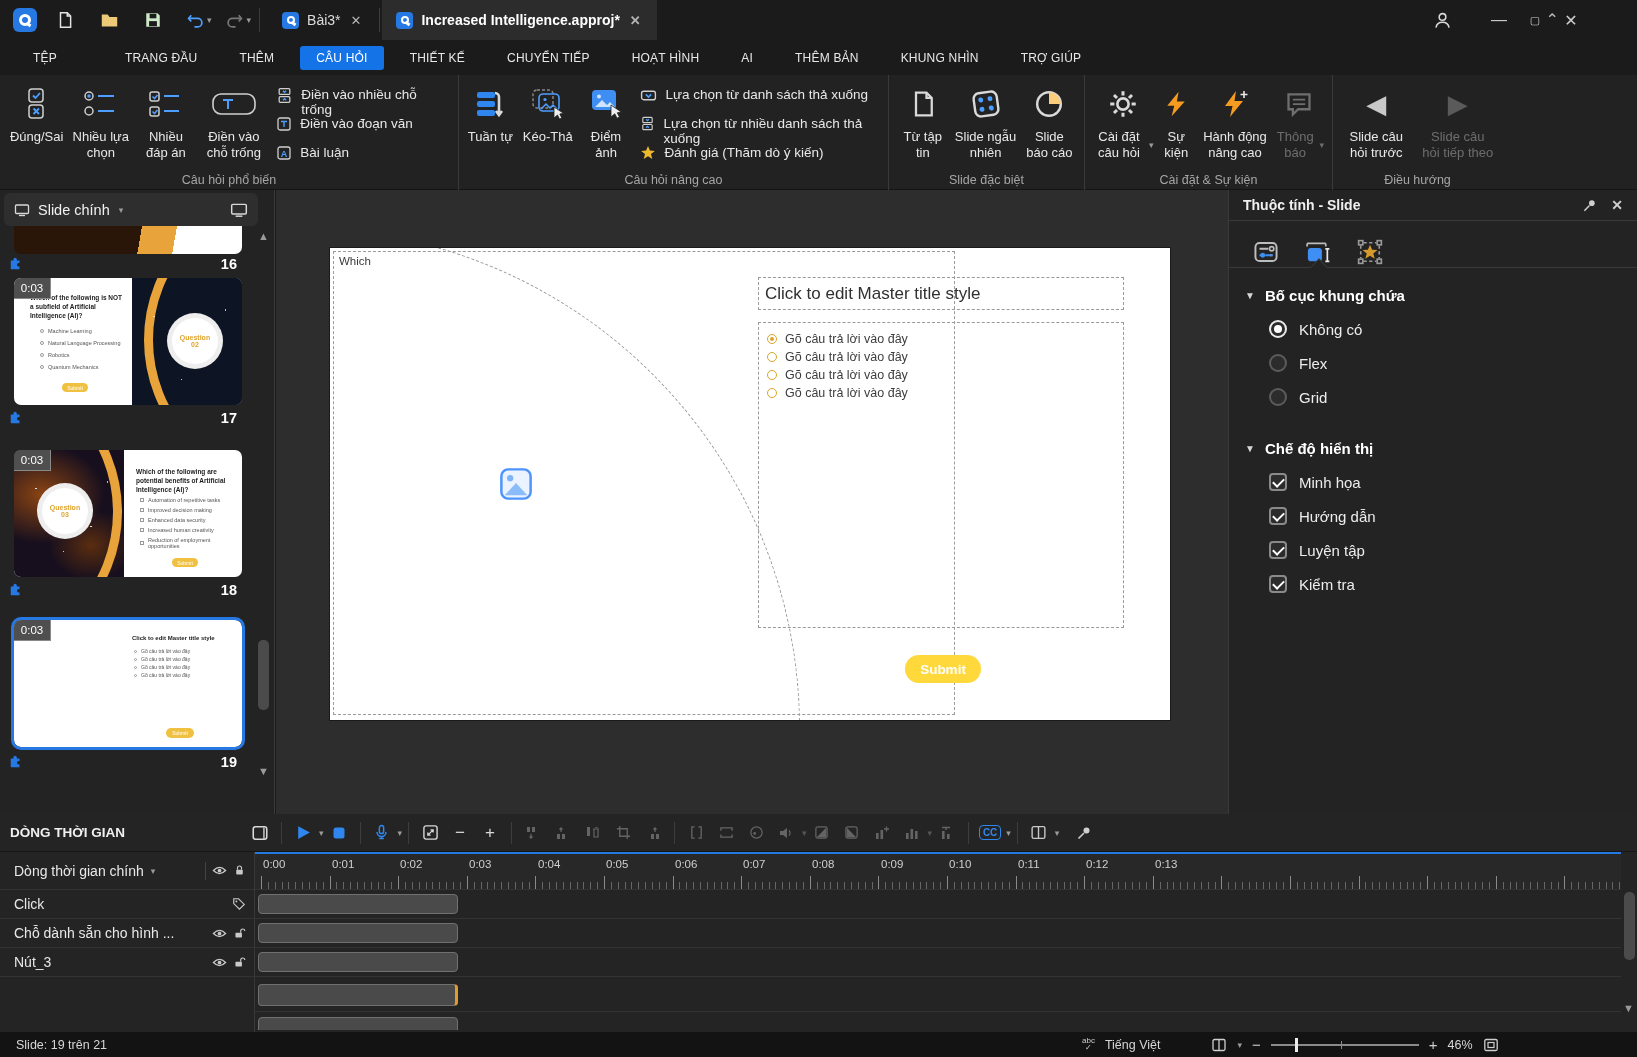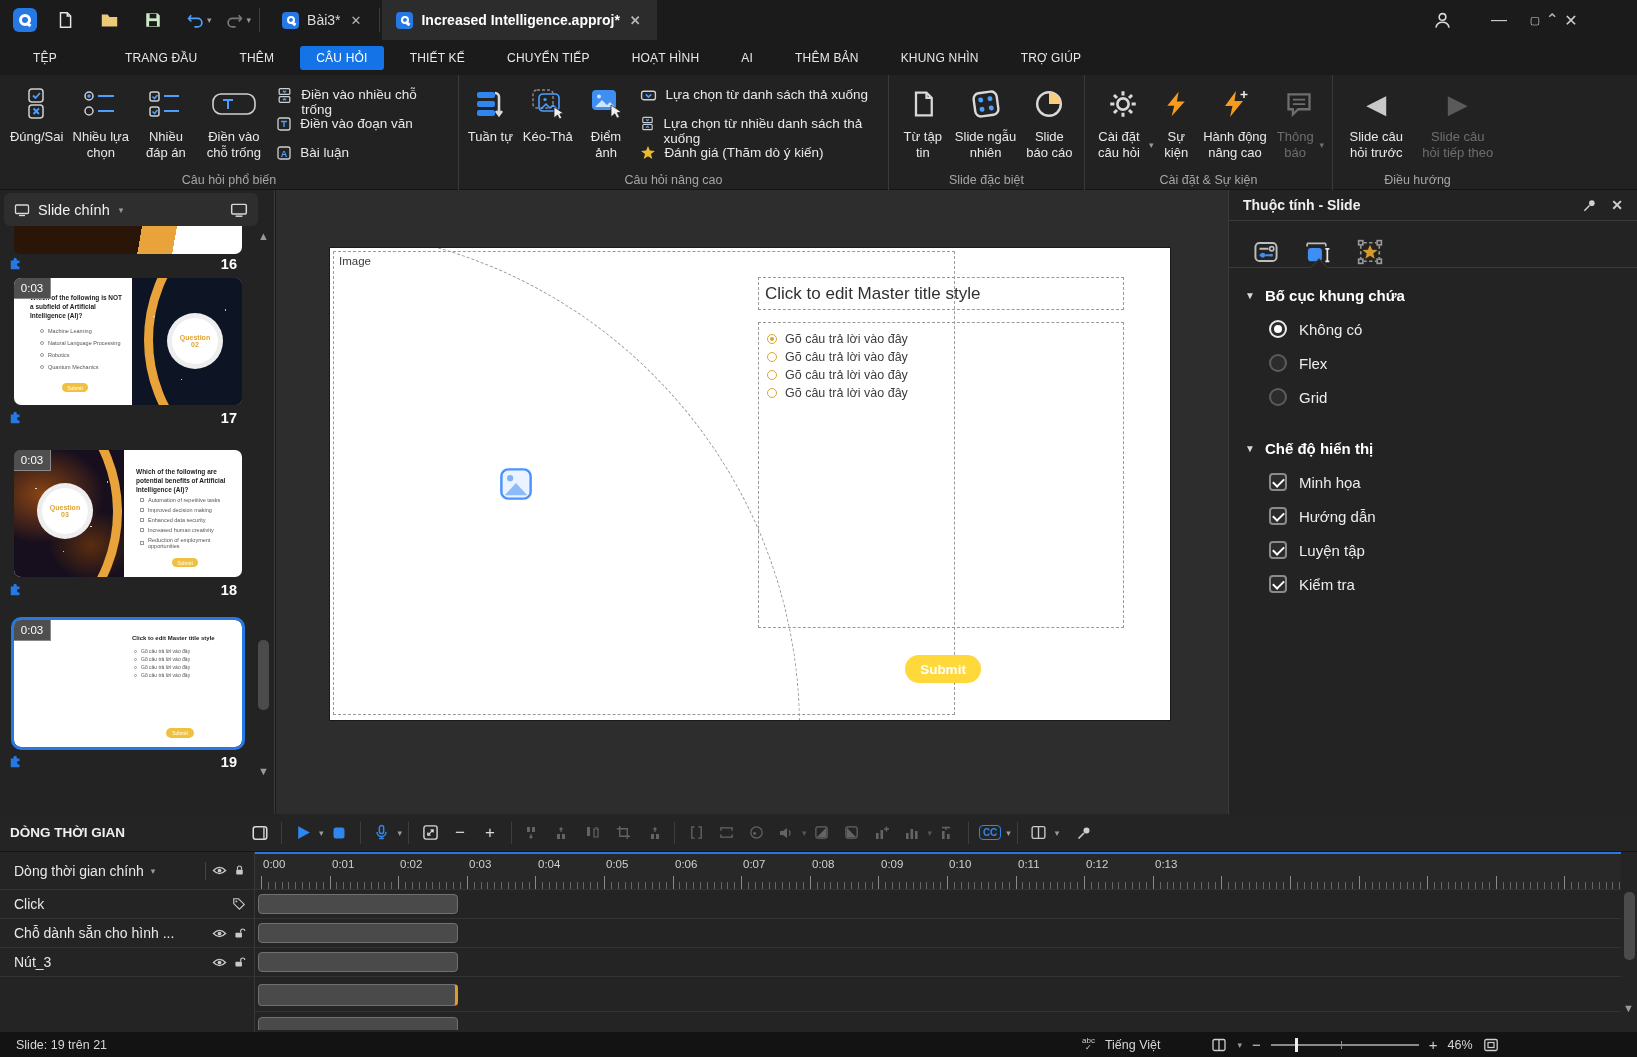--- a/index.html
+++ b/index.html
@@ -784,21 +784,21 @@
     <span class="num">19</span>
   </div>
 
   <div class="sb-scroll" style="top:450px;height:70px"></div>
   <span class="sb-arrow" style="top:575px">▼</span>
 </div>
 
 <div id="canvas">
   <div id="slide">
     <div class="dashedbox" style="left:3px;top:3px;width:622px;height:464px">
-      <span id="img-region-label">Image</span>
+      <span id="img-region-label">Which</span>
     </div>
     <div id="deco-arc"></div>
     <span id="img-ph-icon" class="ic">
       <svg width="36" height="36" viewBox="0 0 16 16">
           <rect x="1.5" y="1.5" width="13" height="13" rx="3" fill="#eaf3ff" stroke="#4d94ff" stroke-width="1.1"></rect>
           <circle cx="5.4" cy="5.4" r="1.4" fill="#7db4f7"></circle>
           <path d="M3 13l5-5.5 5 5.5z" fill="#8bbcf9"></path>
         </svg>
     </span>
     <div class="dashedbox" id="title-box">

